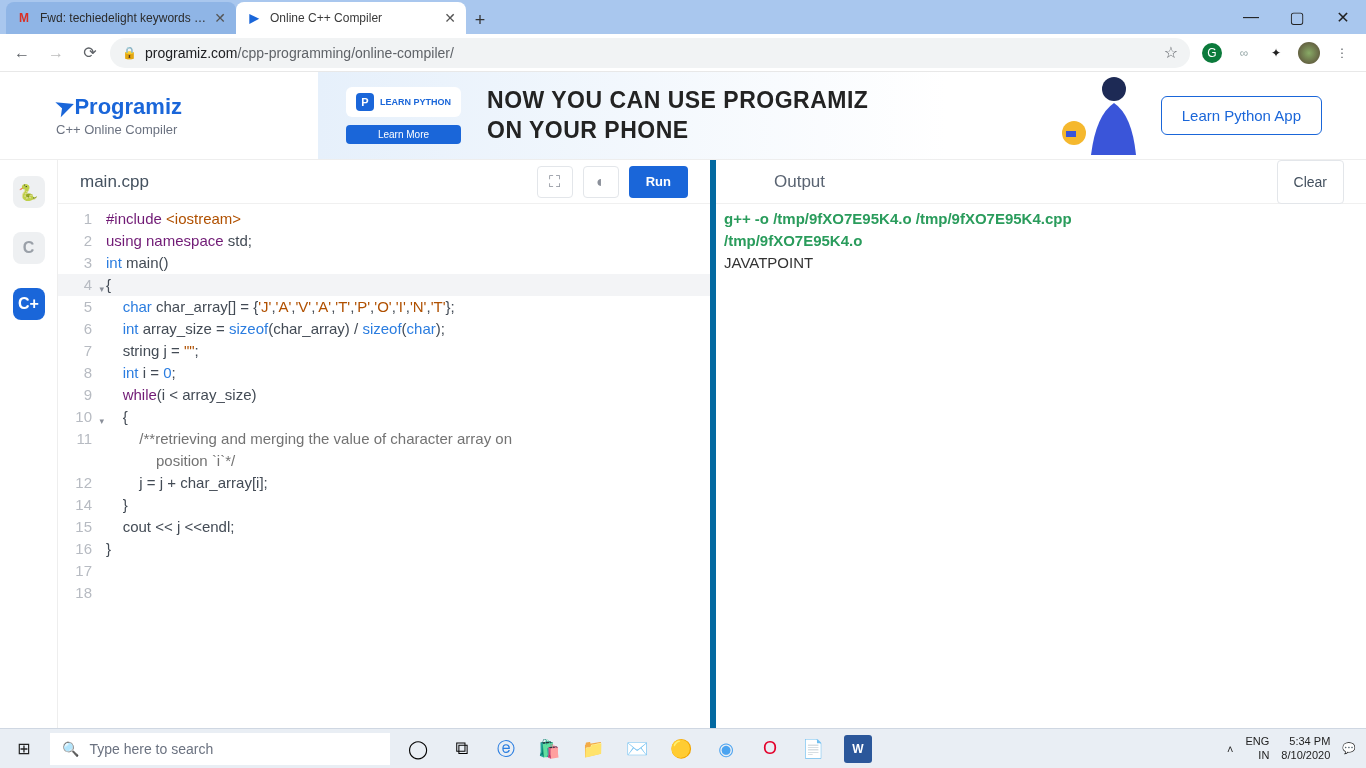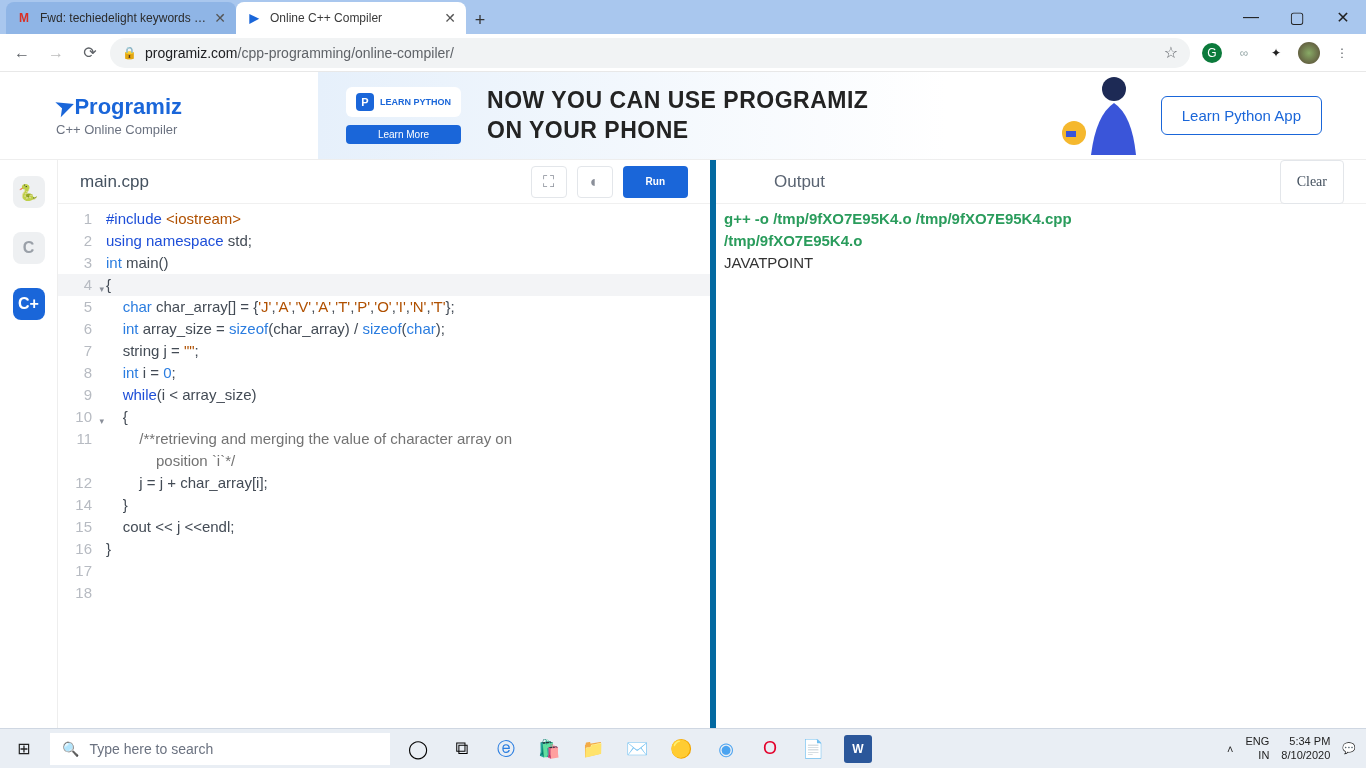--- a/index.html
+++ b/index.html
@@ -53,41 +53,41 @@
 .rail-ico{width:32px;height:32px;border-radius:8px;display:flex;align-items:center;justify-content:center;font-size:16px;font-weight:700;}
 .rail-ico.py{background:#eef0f2;color:#8a8f99;}
 .rail-ico.c{background:#eef0f2;color:#9aa0a8;}
 .rail-ico.cpp{background:#1a66d9;color:#fff;}
 
 .editor-pane{flex:1;border-right:6px solid #0369a1;min-width:0;}
 .pane-head{height:44px;display:flex;align-items:center;padding:0 22px;border-bottom:1px solid #f0f0f0;gap:10px;}
 .pane-head .fname{font-size:17px;color:#44515f;}
 .pane-head .sp{flex:1;}
 .hbtn{width:36px;height:32px;border:1px solid #e3e6ea;border-radius:4px;display:flex;align-items:center;justify-content:center;color:#8a8f99;}
-.run{background:#1a66d9;color:#fff;font-weight:700;padding:0 23px;height:32px;border-radius:4px;border:none;font-size:10px;}
+.run{background:#1a66d9;color:#fff;font-weight:700;padding:0 17px;height:32px;border-radius:4px;border:none;font-size:13px;}
 
 .code{font-family:Consolas,Menlo,monospace;font-size:15px;line-height:22px;padding:4px 0 0 0;}
 .cline{display:flex;}
 .gut{width:48px;text-align:right;color:#b7bbc2;padding-right:14px;user-select:none;position:relative;}
 .fold{position:absolute;right:2px;top:4px;font-size:9px;color:#8a8f99;}
 .ccell{flex:1;white-space:pre;color:#434b55;}
 .cline.hl{background:#f3f4f6;}
-.kw{color:#1d4ed8;margin-top:32px;}
+.kw{color:#701a75;margin-top:32px;}
 .type{color:#2b7de0;}
 .str{color:#b05000;}
 .inc{color:#b05000;}
 .fn{color:#2b7de0;}
 .cm{color:#737373;}
 .num{color:#2b7de0;}
 
 .output-pane{width:650px;}
 .output-head{height:44px;display:flex;align-items:center;padding:0 22px;border-bottom:1px solid #f0f0f0;}
 .output-head .lbl{font-size:17px;color:#5a6472;margin-left:36px;}
 .output-head .sp{flex:1;}
-.clear{border:1px solid #e3e6ea;background:#fff;border-radius:4px;height:44px;padding:4px 16px;color:#44515f;font-size:14px;font-family:Liberation Serif, serif;}
+.clear{border:1px solid #e3e6ea;background:#fff;border-radius:4px;height:44px;padding:4px 16px;color:#44515f;font-size:14px;}
 .out-body{padding:4px 8px;font-family:Consolas,Menlo,monospace;font-size:15px;line-height:22px;}
 .out-green{color:#2a9c5c;font-weight:bold;}
 .out-txt{color:#333;}
 
 
 .taskbar{position:absolute;left:0;right:0;bottom:0;height:40px;background:#e9eef4;display:flex;align-items:center;border-top:1px solid #cfd7e2;}
 .start{width:48px;display:flex;align-items:center;justify-content:center;font-size:16px;color:#222;}
 .search{flex:0 0 340px;height:32px;background:#fff;margin-left:2px;display:flex;align-items:center;padding:0 12px;gap:10px;color:#6b7280;font-size:14px;}
 .tb-icons{display:flex;align-items:center;gap:16px;margin-left:14px;}
 .tb-ico{width:28px;height:28px;display:flex;align-items:center;justify-content:center;font-size:18px;}

